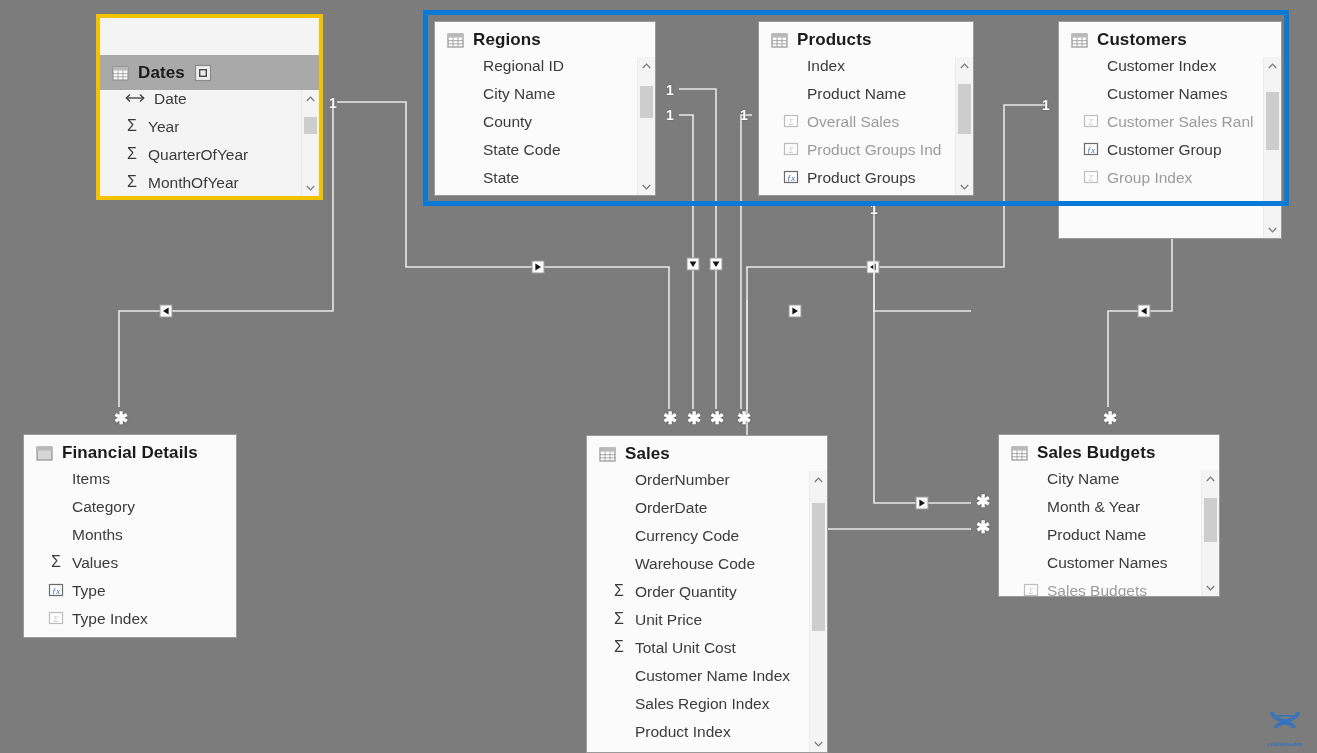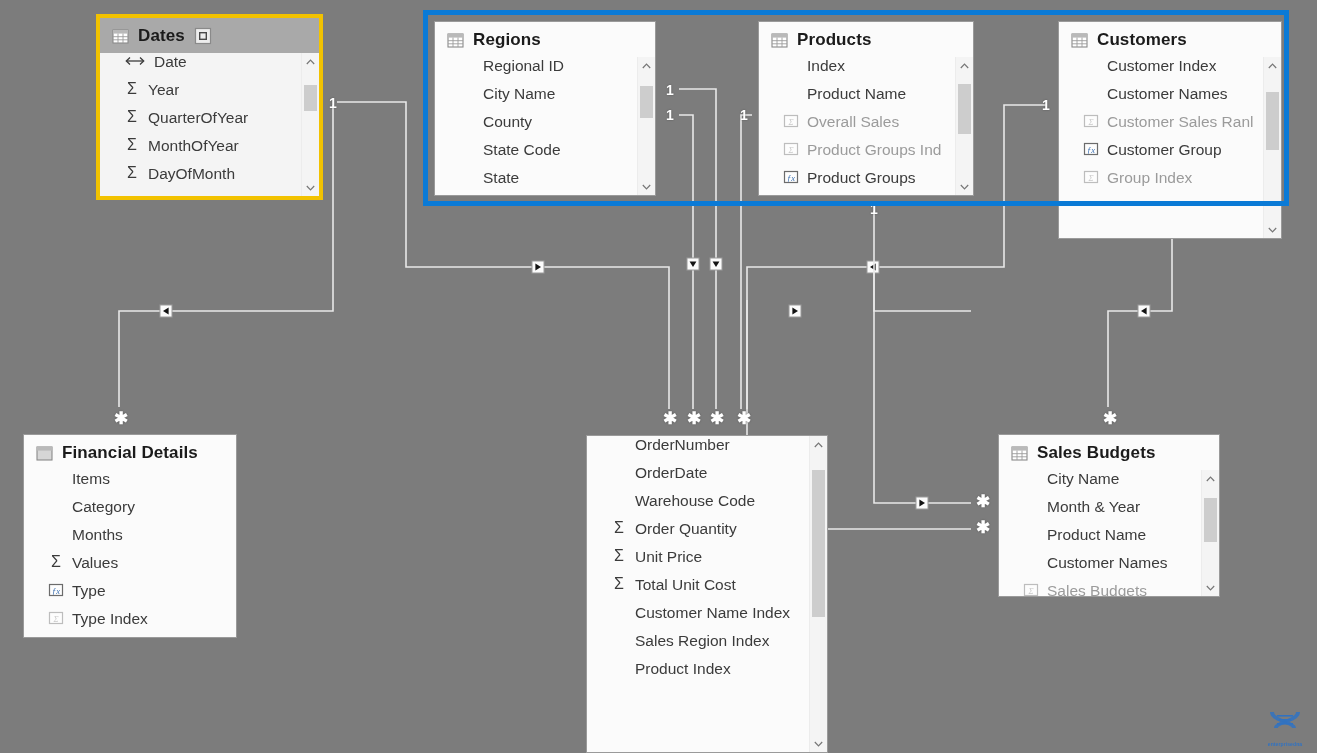--- a/index.html
+++ b/index.html
@@ -67,21 +67,21 @@
     border: 4px solid #f2c200;
     background: #f4f4f4;
   }
   .tbl-head {
     display: flex;
     align-items: center;
     gap: 9px;
     padding: 8px 10px 7px 12px;
     flex: 0 0 auto;
   }
-  .tbl.highlight .tbl-head { background: #a9a9a9; }
+  .tbl.highlight .tbl-head { background: #a9a9a9; margin-top: 37px; }
   .tbl-title {
     font-size: 17px;
     font-weight: bold;
     color: #1b1b1b;
     letter-spacing: .1px;
     white-space: nowrap;
   }
   .tbl-body {
     position: relative;
     flex: 1 1 auto;
@@ -558,29 +558,48 @@
                   <rect x="1.5" y="2.5" width="13" height="11" fill="#fdfdfd" stroke="#bdbdbd" stroke-width="1.2"></rect>
                   <text x="8" y="11.6" text-anchor="middle" font-size="8.5" font-style="italic" font-family="Liberation Serif, serif" fill="#c9c9c9">Σ</text>
                 </svg>
               </span>
               <span class="fld-name">Type Index</span>
             </div>
           </div>
         </div>
       </div>
       <div class="tbl" style="left: 586px; top: 435px; width: 242px; height: 318px;">
+        <div class="tbl-head">
+          <span class="fld-ico" style="flex: 0 0 17px; width: 17px; height: 17px;">
+            <svg width="17" height="17" viewBox="0 0 17 17">
+              <rect x="1" y="2" width="15" height="13" fill="#ffffff" stroke="#8a8a8a" stroke-width="1.1"></rect>
+              <rect x="1" y="2" width="15" height="3.6" fill="#b9b9b9"></rect>
+              <g stroke="#9c9c9c" stroke-width=".9">
+                <path d="M6 5.6 V15"></path>
+                <path d="M11 5.6 V15"></path>
+                <path d="M1 8.7 H16"></path>
+                <path d="M1 11.8 H16"></path>
+              </g>
+            </svg>
+          </span>
+          <span class="tbl-title">Sales</span>
+        </div>
         <div class="tbl-body">
           <div class="fields" style="padding-right: 24px;">
             <div class="fld">
               <span class="fld-ico"></span>
               <span class="fld-name">OrderNumber</span>
             </div>
             <div class="fld">
               <span class="fld-ico"></span>
               <span class="fld-name">OrderDate</span>
+            </div>
+            <div class="fld">
+              <span class="fld-ico"></span>
+              <span class="fld-name">Currency Code</span>
             </div>
             <div class="fld">
               <span class="fld-ico"></span>
               <span class="fld-name">Warehouse Code</span>
             </div>
             <div class="fld">
               <span class="fld-ico">
                 <span style="font-size:16px;color:#3b3b3b;line-height:1;">Σ</span>
               </span>
               <span class="fld-name">Order Quantity</span>

